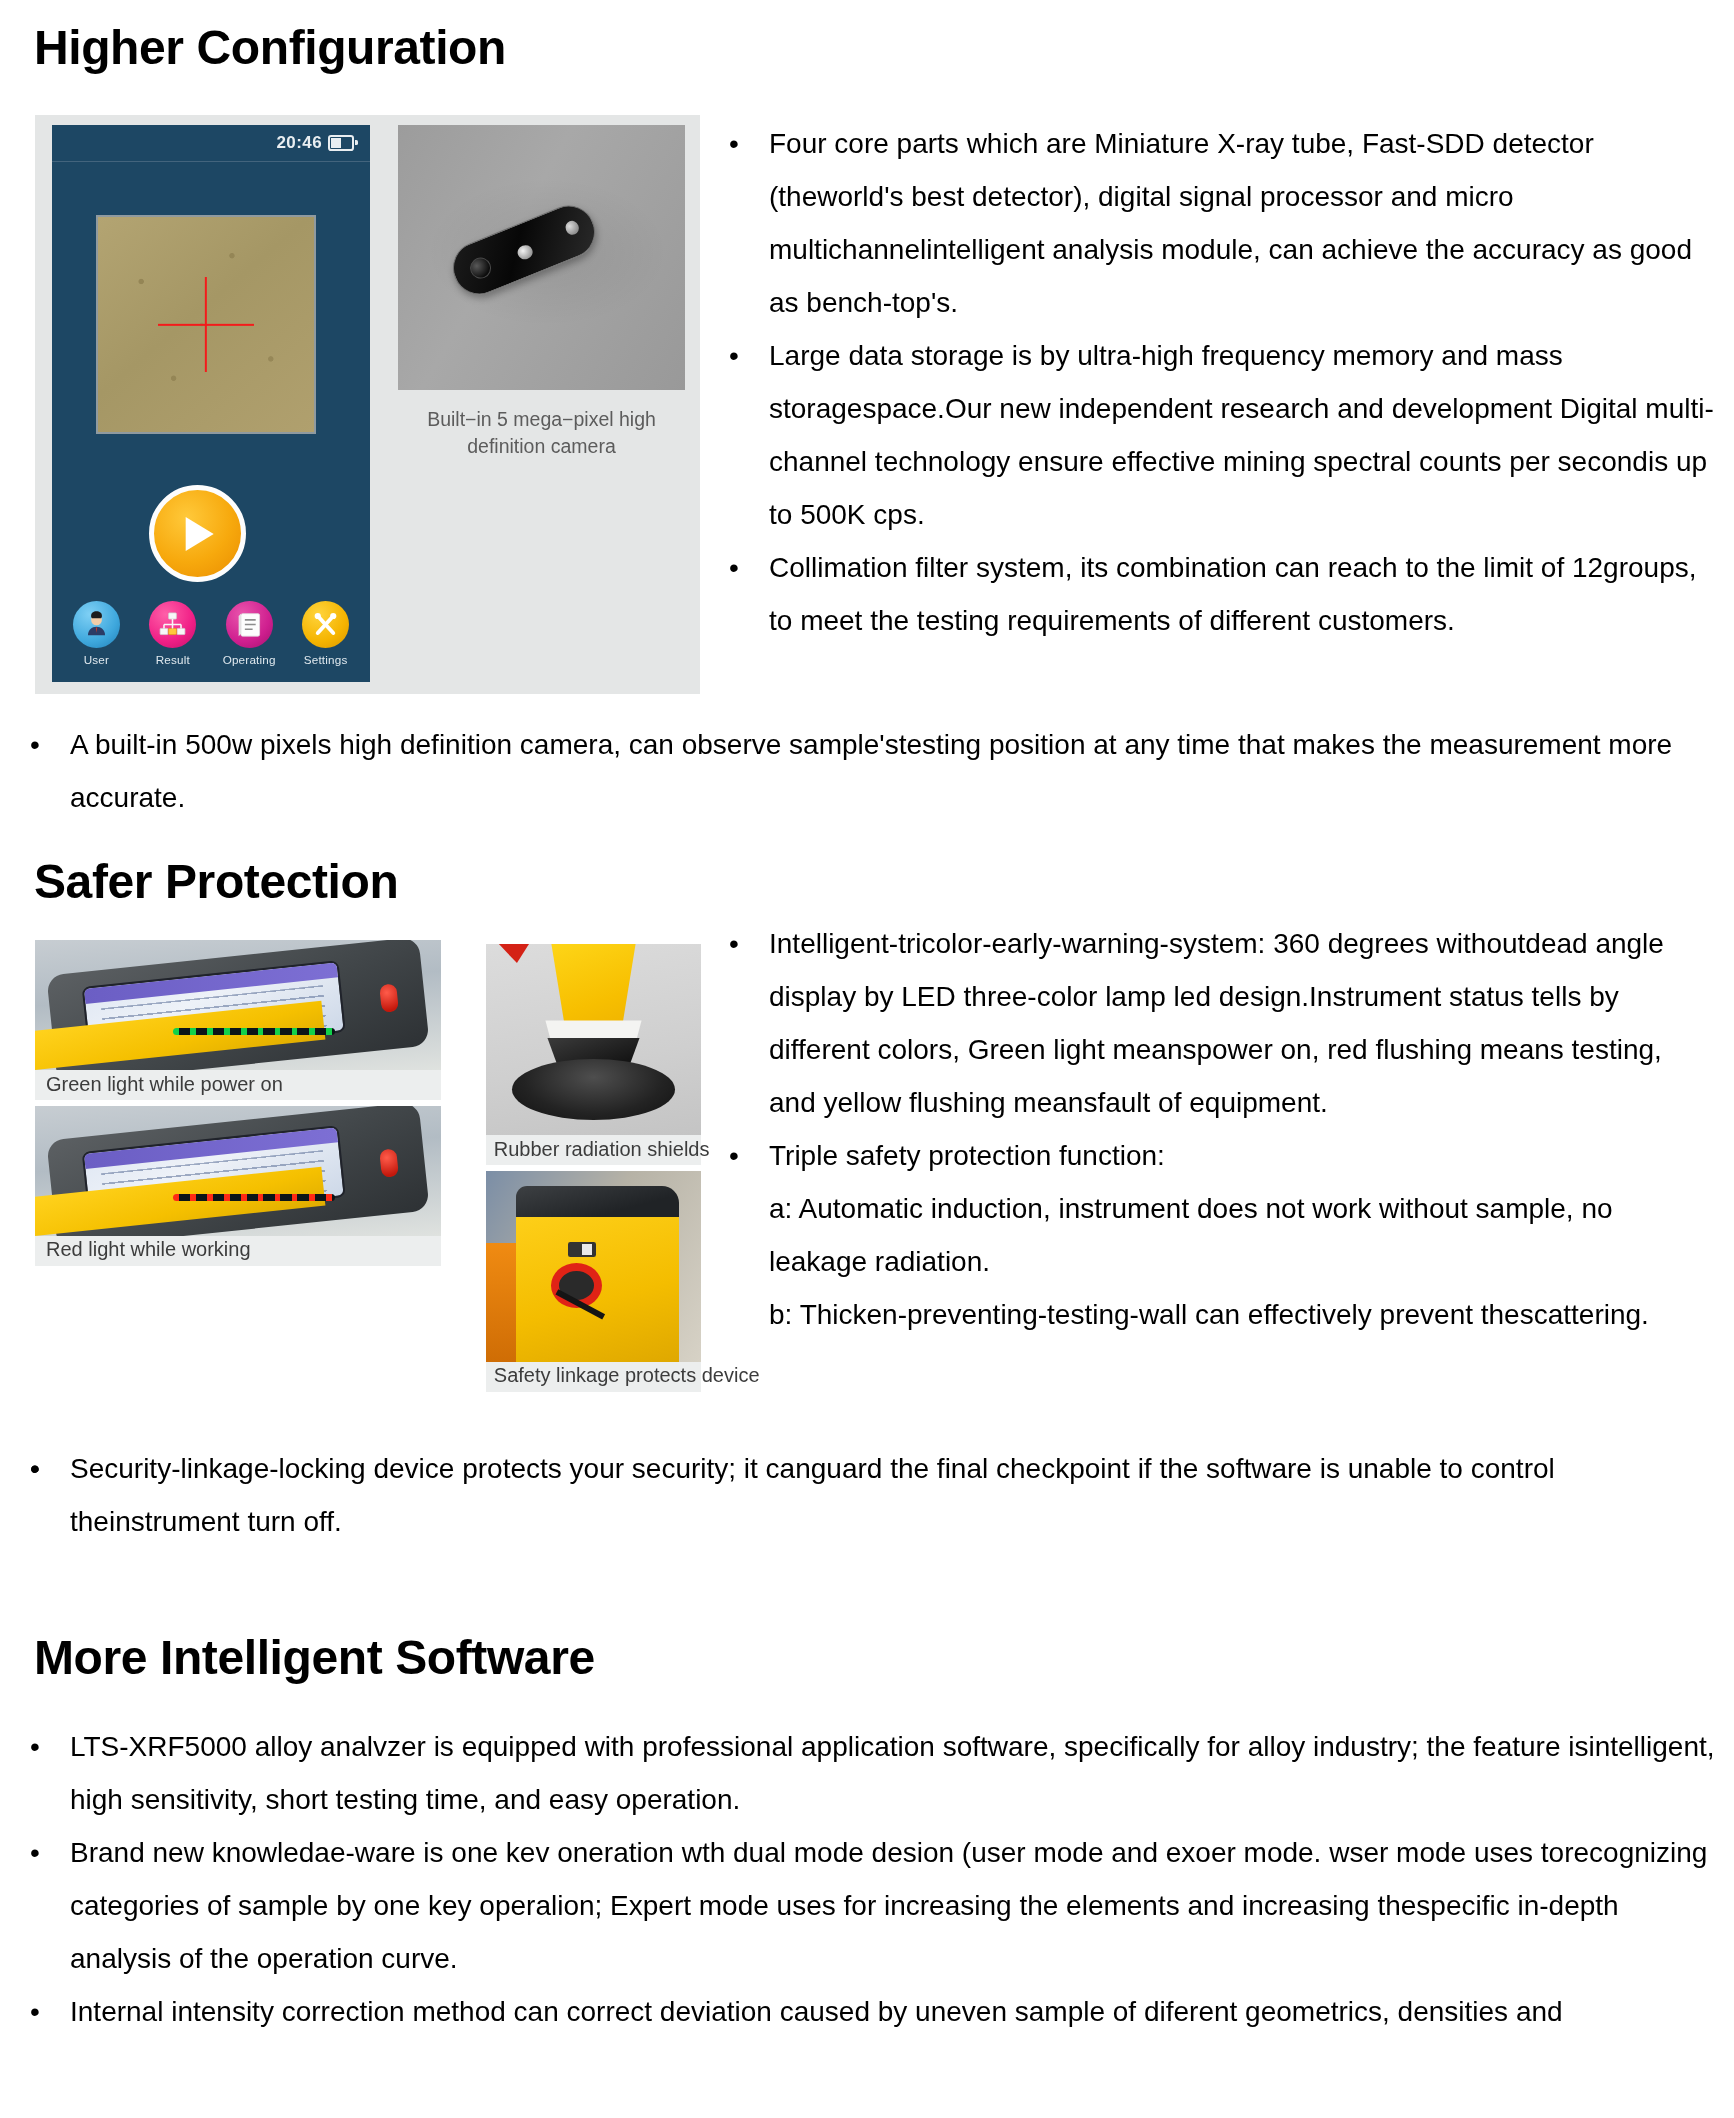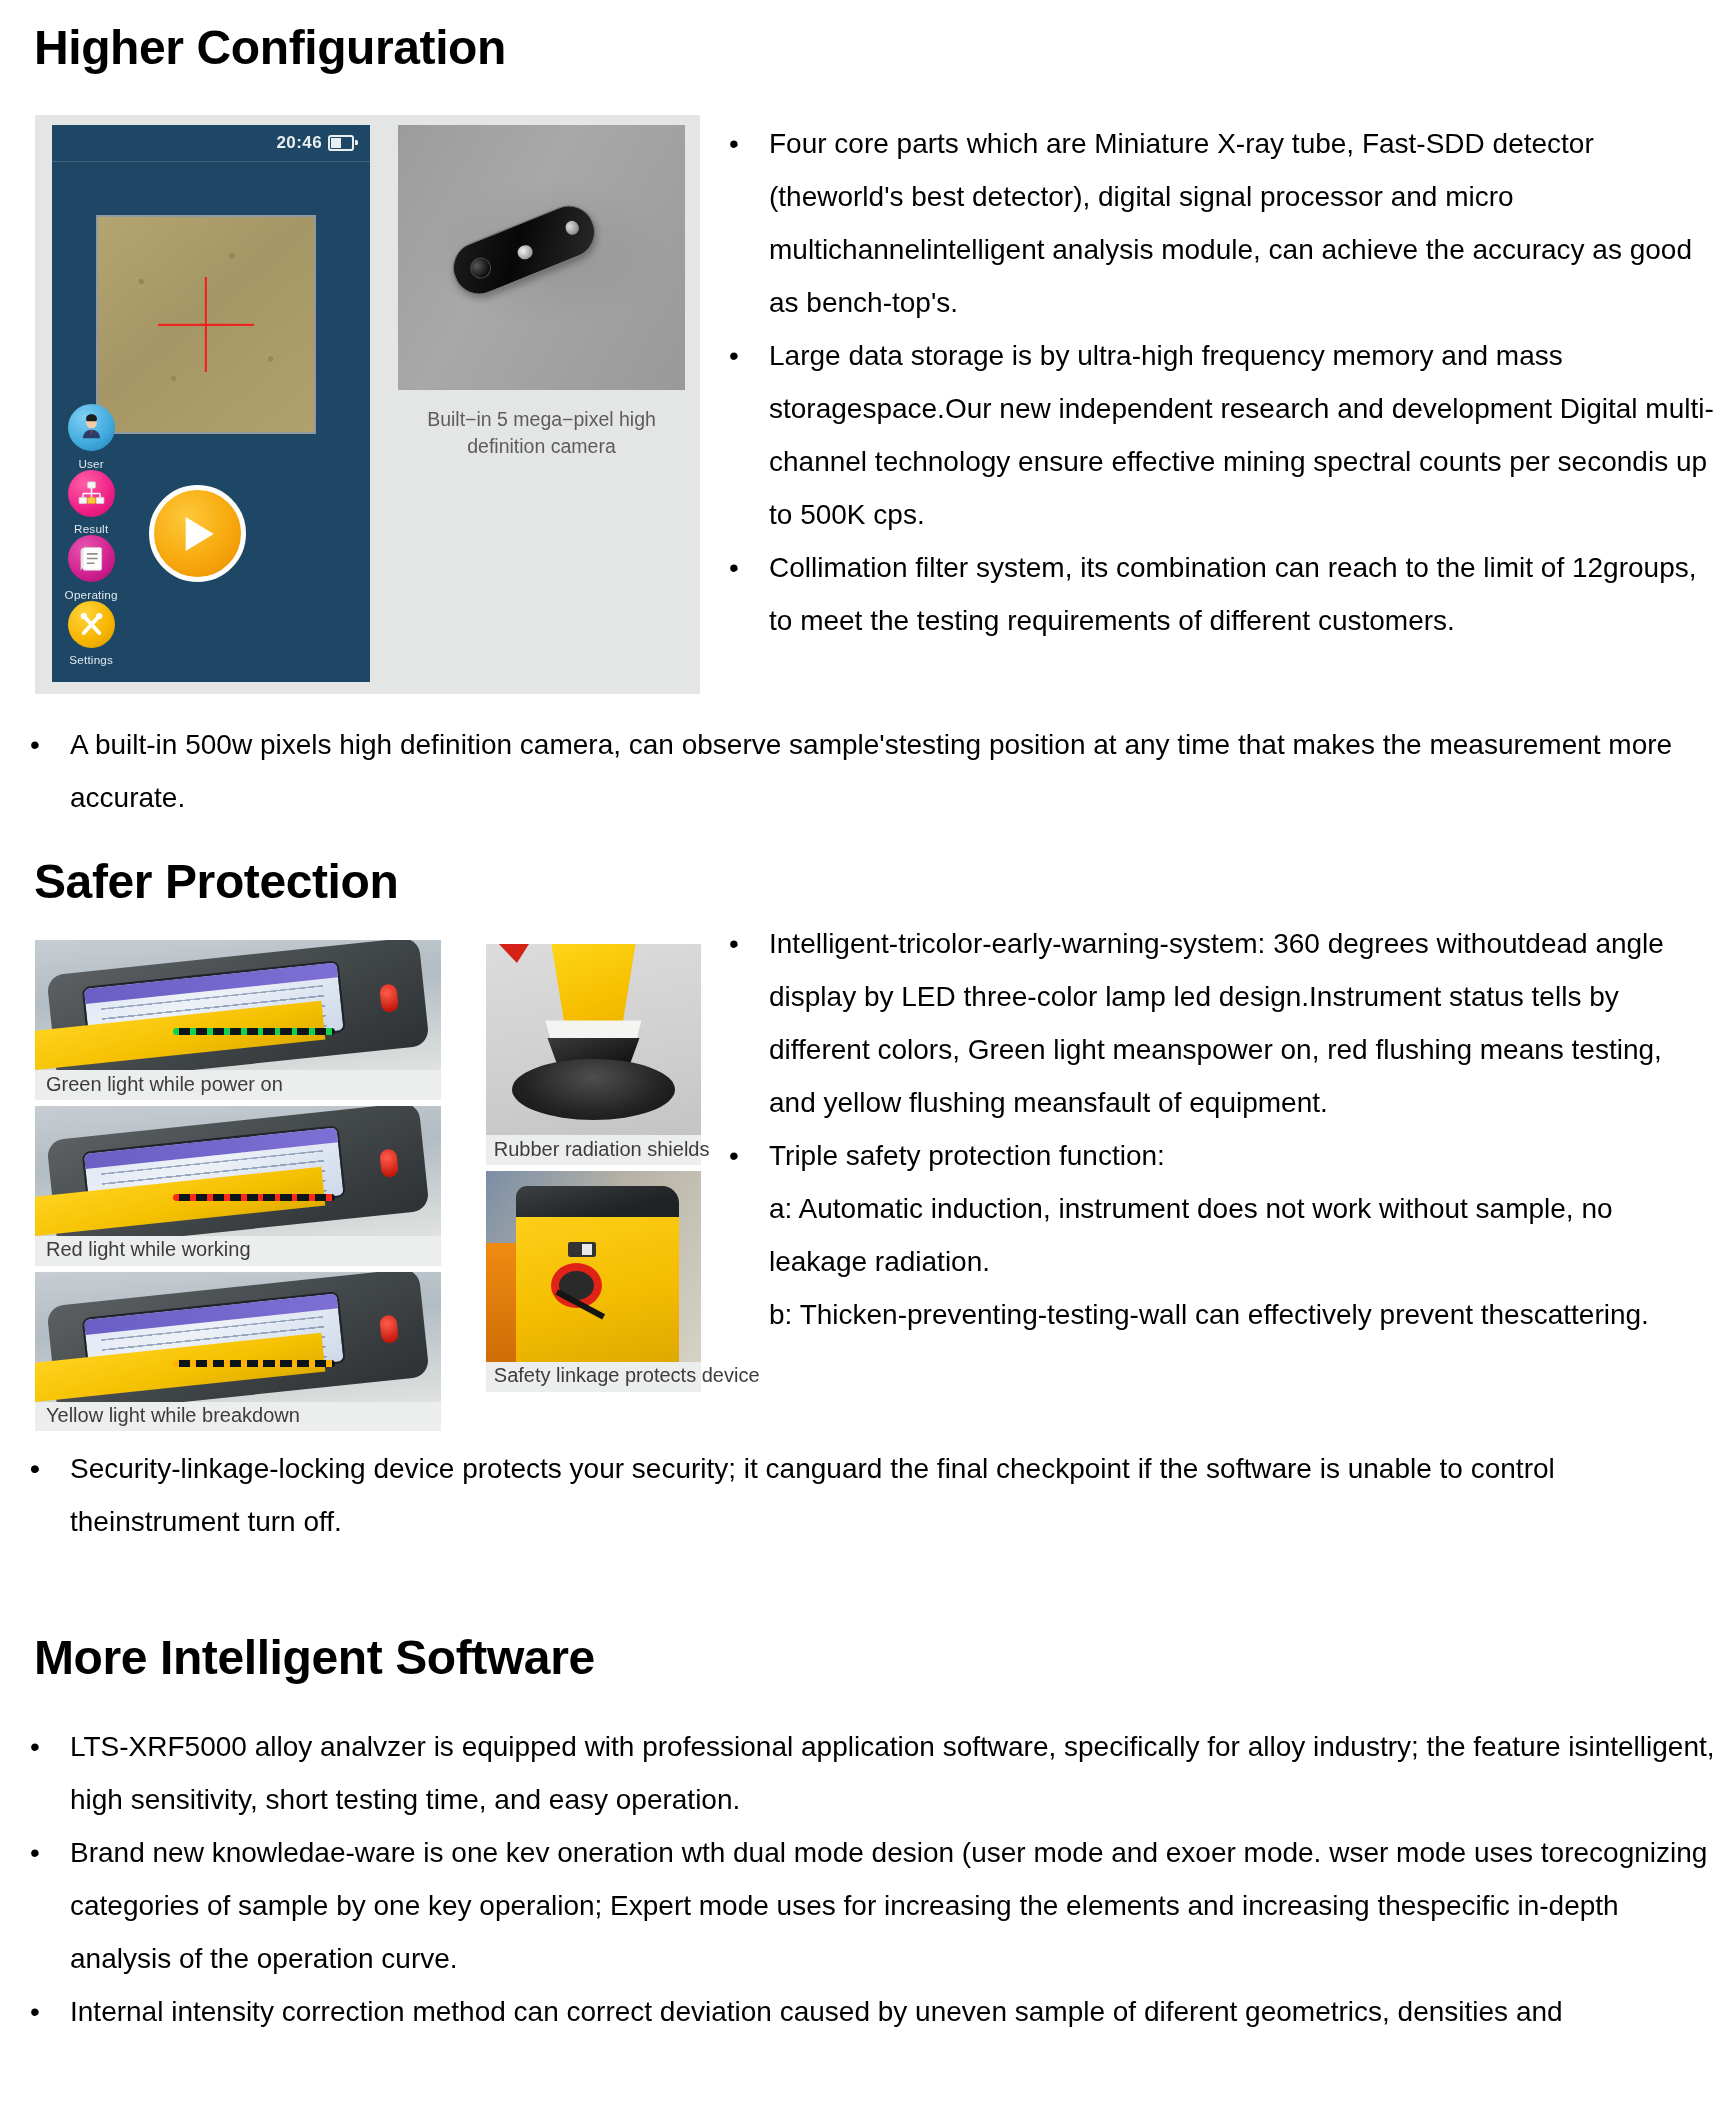--- a/index.html
+++ b/index.html
@@ -165,21 +165,20 @@
   }
   
   #device-nav {
     position: absolute;
     left: 0; bottom: 15.6px;
     width: 100%;
     display: flex;
     justify-content: space-around;
     padding: 0 6.2px;
     box-sizing: border-box;
-    flex-direction: column;
   }
   .nav-item { width: 66px; text-align: center; }
   .nav-circle {
     width: 47px; height: 47px;
     border-radius: 50%;
     margin: 0 auto 5.5px auto;
     position: relative;
     display: flex; align-items: center; justify-content: center;
   }
   .nav-circle.user   { background: radial-gradient(circle at 35% 28%, #7fd0f5 0%, #3fa8dd 60%, #1f7fb8 100%); }
@@ -542,34 +541,20 @@
             <div class="dev-screen-rows"></div>
           </div>
           <div class="dev-button"></div>
         </div>
         <div class="dev-yellow"></div>
         <div class="dev-led red"></div>
       </div>
       <div class="photo-caption">Red light while working</div>
     </div>
 
-    <div class="photo-card">
-      <div class="photo-img dev-photo">
-        <div class="dev-body">
-          <div class="dev-screen">
-            <div class="dev-screen-top"></div>
-            <div class="dev-screen-rows"></div>
-          </div>
-          <div class="dev-button"></div>
-        </div>
-        <div class="dev-yellow"></div>
-        <div class="dev-led yellow"></div>
-      </div>
-      <div class="photo-caption">Yellow light while breakdown</div>
-    </div>
 
   </div>
 
   <div class="photo-col-right">
 
     <div class="photo-card">
       <div class="photo-img shield-photo">
         <div class="shield-red"></div>
         <div class="shield-cone"></div>
         <div class="shield-white"></div>

